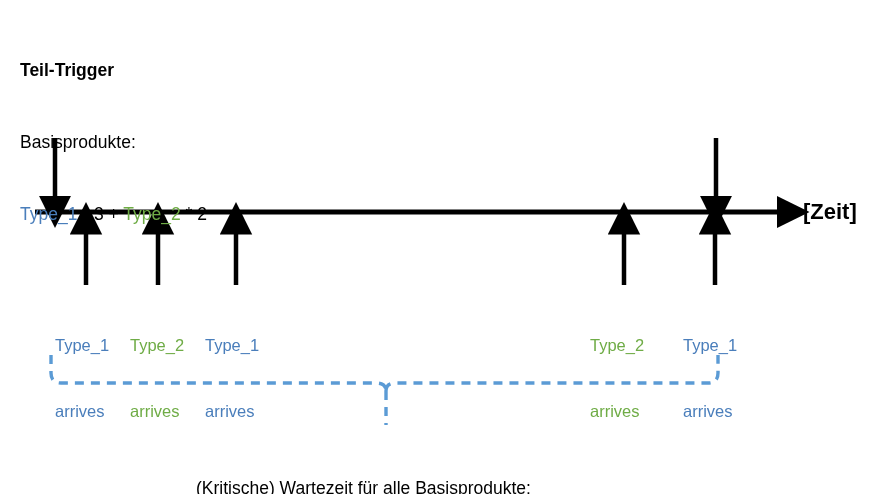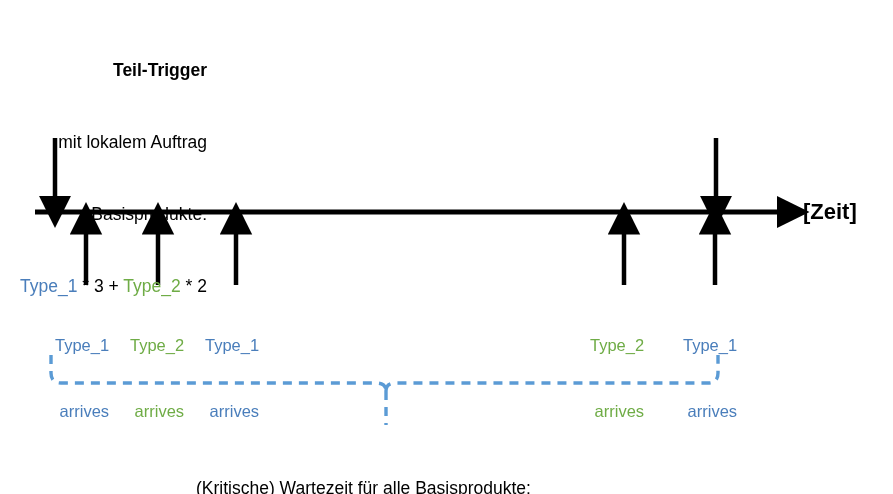--- a/index.html
+++ b/index.html
@@ -7,21 +7,20 @@
     padding: 0;
     background: #ffffff;
   }
   #canvas {
     position: relative;
     width: 893px;
     height: 494px;
     background: #ffffff;
     font-family: "Liberation Sans", sans-serif;
     overflow: hidden;
-    text-align: right;
   }
   .txt {
     position: absolute;
     white-space: pre;
     color: #000000;
     font-size: 17.5px;
     line-height: 24px;
   }
   .bold { font-weight: bold; }
   .blue { color: #4A7EBB; }
@@ -96,21 +95,20 @@
     <line x1="715" y1="285" x2="715" y2="230" stroke="#000000" stroke-width="4.5" marker-end="url(#head-up)"></line>
 
     <path d="M51,355 L51,373 Q51,383 61,383 L376,383 Q386,383 386,391
              M386,391 Q386,383 396,383 L708,383 Q718,383 718,373 L718,355" fill="none" stroke="#5B9BD5" stroke-width="3.4" stroke-dasharray="9,7" stroke-linecap="butt"></path>
 
     <line x1="386" y1="391" x2="386" y2="425" stroke="#5B9BD5" stroke-width="3.4" stroke-dasharray="9,7"></line>
   </svg>
 
   <div class="txt" id="trigger-block">
     <span class="line bold">Teil-Trigger</span>
-    <span class="line">mit lokalem Auftrag</span>
     <span class="line">Basisprodukte:</span>
     <span class="line"><span class="blue">Type_1</span><span> * 3 + </span><span class="green">Type_2</span><span> * 2</span></span>
   </div>
 
   <div class="txt" id="produce-block">
   </div>
 
   <div class="txt" id="zeit-label">[Zeit]</div>
 
   <div class="event-label" style="left: 55px; color: rgb(74, 126, 187);">

